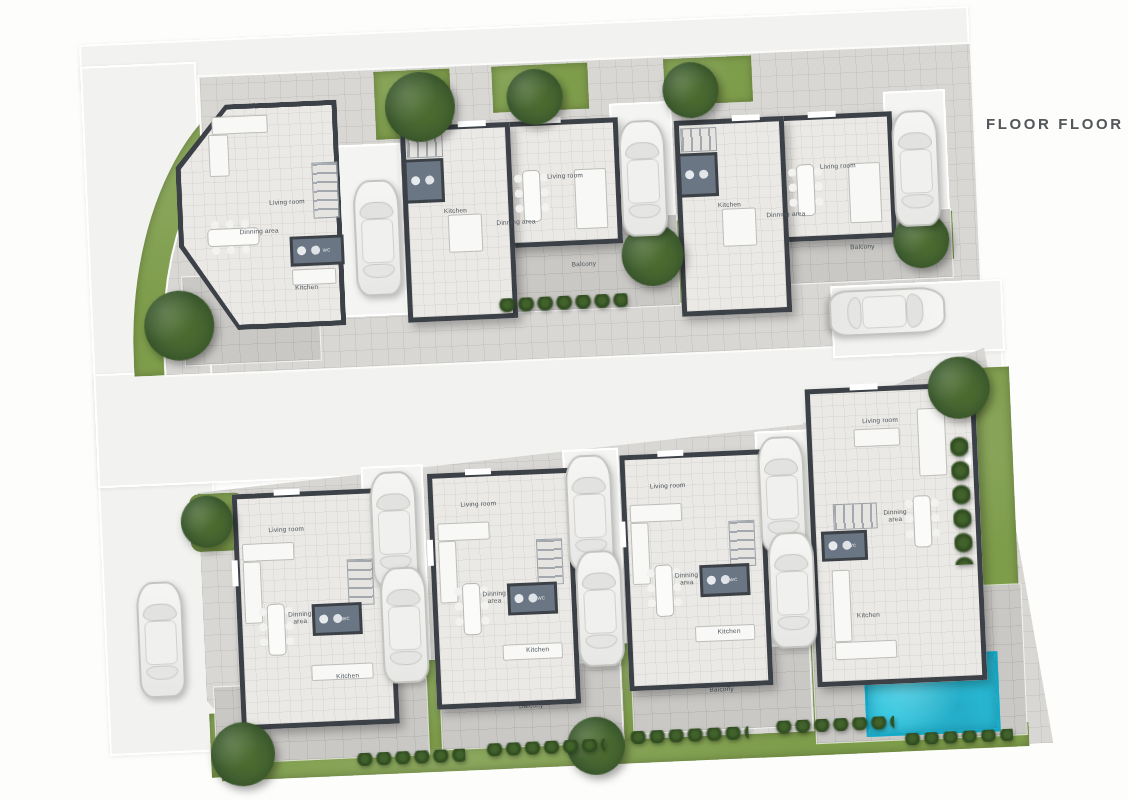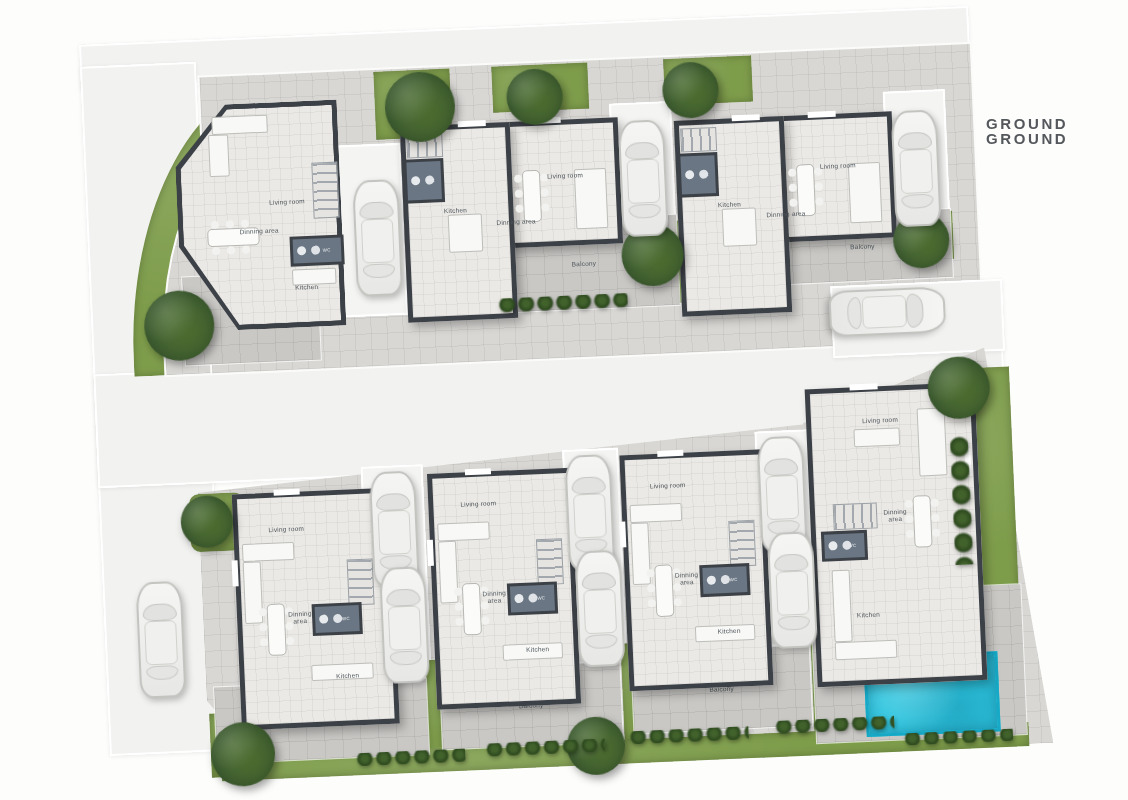--- a/index.html
+++ b/index.html
@@ -84,21 +84,21 @@
   .pool{background:
      radial-gradient(circle at 30% 30%,rgba(255,255,255,.25),transparent 55%),
      radial-gradient(circle at 70% 70%,rgba(0,60,90,.18),transparent 60%),
      #2cc4de;border:3px solid #17a9c6;box-shadow:inset 0 0 14px rgba(0,60,90,.35);}
 </style>
 </head>
 <body>
 
 <div class="page">
 
-  <div class="title abs" style="left:986px;top:116px">GROUND GROUND</div>
+  <div class="title abs" style="left:986px;top:116px">FLOOR FLOOR</div>
 
   <div class="site">
 
     <div class="road abs" style="left:95px;top:18px;width:890px;height:46px"></div>
     <div class="road abs" style="left:95px;top:40px;width:116px;height:690px"></div>
     <div class="road abs" style="left:95px;top:348px;width:910px;height:114px"></div>
 
     <div class="green abs" style="left:136px;top:56px;width:180px;height:296px;border-top-left-radius:170px 280px"></div>
     <div class="paved abs" style="left:168px;top:86px;width:150px;height:266px;border-top-left-radius:150px 240px"></div>
     <div class="paved abs" style="left:214px;top:56px;width:771px;height:296px"></div>

